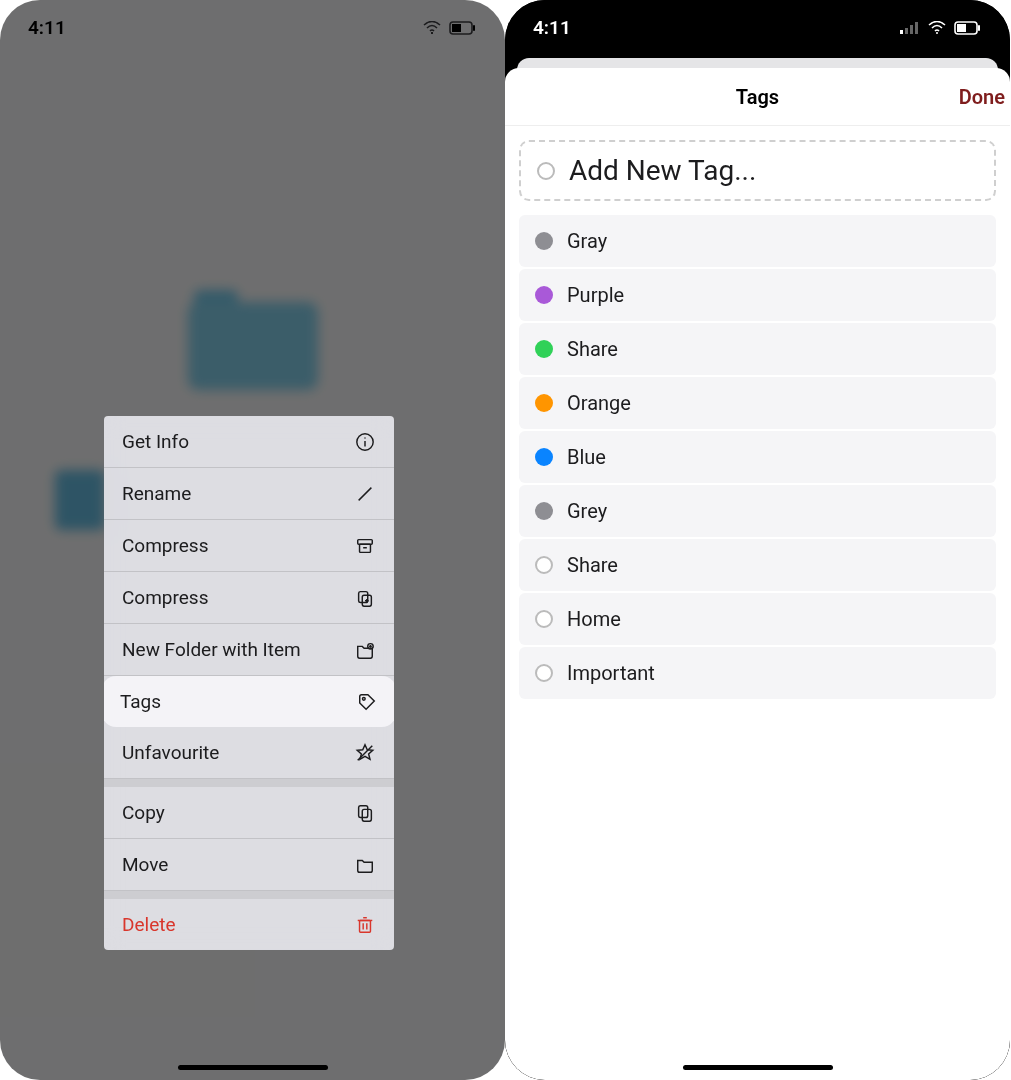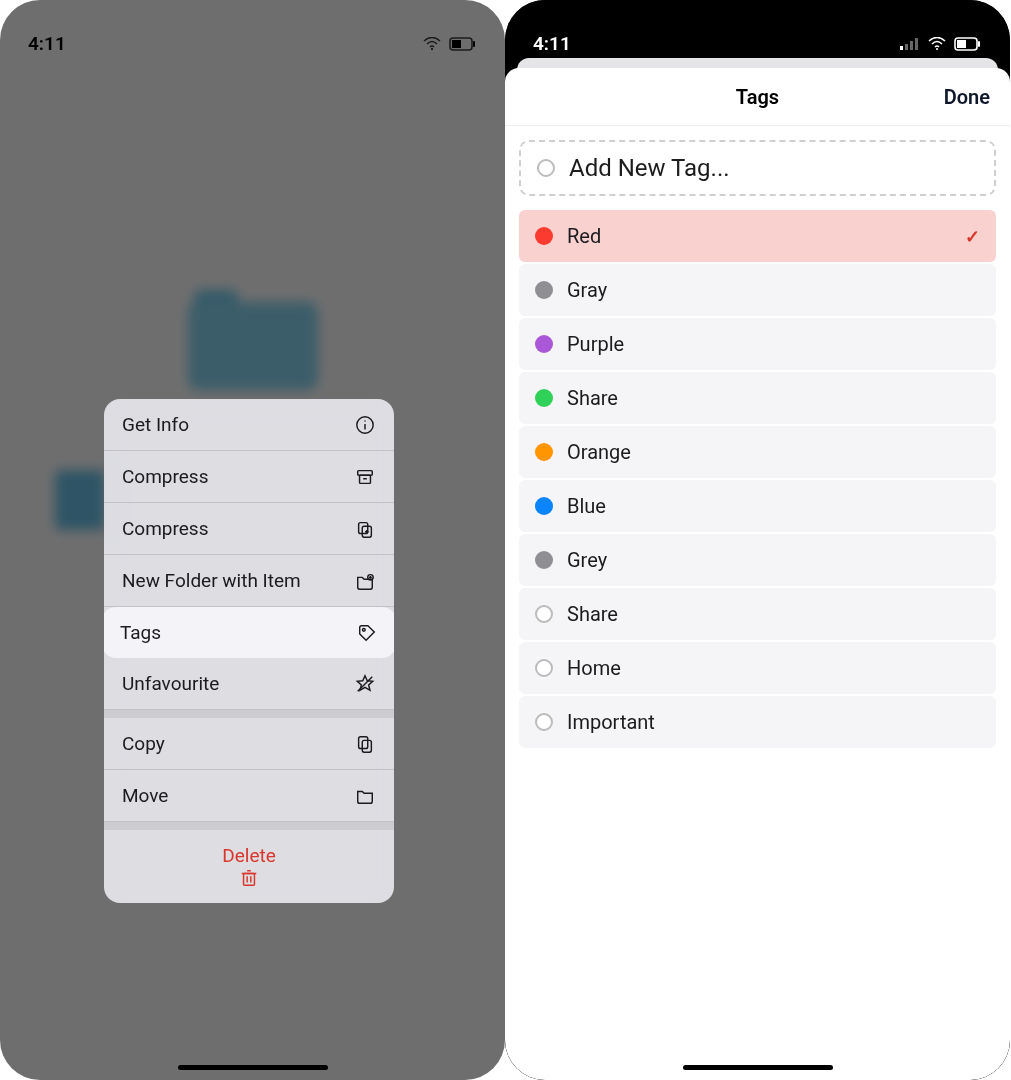--- a/index.html
+++ b/index.html
@@ -28,21 +28,21 @@
   .dim-overlay {
     position: absolute;
     inset: 0;
     background: rgba(0,0,0,0.55);
     z-index: 2;
     pointer-events: none;
   }
   
   .status-bar {
     position: absolute;
-    top: 16px; left: 0; right: 0;
+    top: 0; left: 0; right: 0;
     height: 55px;
     display: flex;
     align-items: center;
     justify-content: space-between;
     padding: 0 28px;
     font-size: 19px;
     font-weight: 600;
     z-index: 5;
   }
   .status-right { display: flex; align-items: center; gap: 8px; }
@@ -84,39 +84,39 @@
     position:absolute;
     top:470px; left:55px;
     width:50px; height:60px;
     background:#5fb9df;
     border-radius:6px;
   }
   
   .context-menu {
     position: absolute;
     z-index: 4;
-    top: 399px;
+    top: 416px;
     left: 104px;
     width: 290px;
     background: rgba(230,230,235,0.92);
-    border-radius: 16px;
+    border-radius: 4px;
     backdrop-filter: blur(10px);
     overflow: hidden;
   }
   .menu-item {
     display: flex;
     align-items: center;
     justify-content: space-between;
     padding: 14px 18px;
     font-size: 19px;
     color: #1c1c1e;
     border-bottom: 1px solid rgba(0,0,0,0.12);
     position: relative;
   }
-  .menu-item:last-child { border-bottom: none; flex-direction: column; }
+  .menu-item:last-child { border-bottom: none; }
   .menu-item .icon { width:22px; height:22px; display:flex; align-items:center; justify-content:center; }
   .menu-item.highlight {
     background: #f4f3f7;
     margin: 0 -2px;
     border-radius: 14px;
     border-bottom: none;
   }
   .menu-sep {
     height: 8px;
     background: rgba(0,0,0,0.07);
@@ -149,37 +149,37 @@
   .sheet-header {
     position: relative;
     height: 58px;
     display:flex;
     align-items:center;
     justify-content:center;
     border-bottom: 1px solid #eee;
   }
   .sheet-title { font-size: 20px; font-weight: 600; }
   .sheet-done {
-    position:absolute; right:20px; top:0; bottom:0;
+    position:absolute; right:5px; top:0; bottom:0;
     display:flex; align-items:center;
-    color:#0f172a; font-size:20px; font-weight:600;
+    color:#7f1d1d; font-size:20px; font-weight:600;
   }
   .sheet-body {
     padding: 14px;
     overflow-y: auto;
   }
   .add-tag {
     border: 2px dashed #cfcfcf;
     border-radius: 10px;
     background:#fff;
     display:flex;
     align-items:center;
     gap:14px;
     padding: 12px 16px;
-    font-size: 24px;
+    font-size: 28px;
     margin-bottom: 14px;
     color:#1c1c1e;
   }
   .tag-row {
     display:flex;
     align-items:center;
     gap:14px;
     padding: 14px 16px;
     margin-bottom: 2px;
     font-size: 20px;
@@ -254,20 +254,28 @@
         <span>Get Info</span>
         <span class="icon">
             <svg viewBox="0 0 22 22" width="20" height="20">
               <circle cx="11" cy="11" r="9"></circle>
               <line x1="11" y1="10" x2="11" y2="16"></line>
               <circle cx="11" cy="6.5" r="0.8" fill="#1c1c1e" stroke="none"></circle>
             </svg>
           </span>
       </div>
       <div class="menu-item">
+        <span>Rename</span>
+        <span class="icon">
+            <svg viewBox="0 0 22 22" width="20" height="20">
+              <line x1="4" y1="18" x2="18" y2="4"></line>
+            </svg>
+          </span>
+      </div>
+      <div class="menu-item">
         <span>Compress</span>
         <span class="icon">
             <svg viewBox="0 0 22 22" width="20" height="20">
               <rect x="3" y="4" width="16" height="5" rx="1"></rect>
               <rect x="5" y="9" width="12" height="9" rx="1"></rect>
               <line x1="9" y1="13" x2="13" y2="13"></line>
             </svg>
           </span>
       </div>
       <div class="menu-item">
@@ -381,25 +389,20 @@
       <div class="sheet-header">
         <span class="sheet-title">Tags</span>
         <span class="sheet-done">Done</span>
       </div>
       <div class="sheet-body">
         <div class="add-tag">
           <span class="dot outline"></span>
           <span>Add New Tag...</span>
         </div>
         <div id="tag-list">
-            <div class="tag-row selected">
-              <span class="dot" style="background: rgb(251, 59, 48);"></span>
-              <span>Red</span>
-              <span class="check">✓</span>
-            </div>
             <div class="tag-row">
               <span class="dot" style="background: rgb(142, 142, 147);"></span>
               <span>Gray</span>
             </div>
             <div class="tag-row">
               <span class="dot" style="background: rgb(169, 89, 216);"></span>
               <span>Purple</span>
             </div>
             <div class="tag-row">
               <span class="dot" style="background: rgb(48, 209, 88);"></span>

